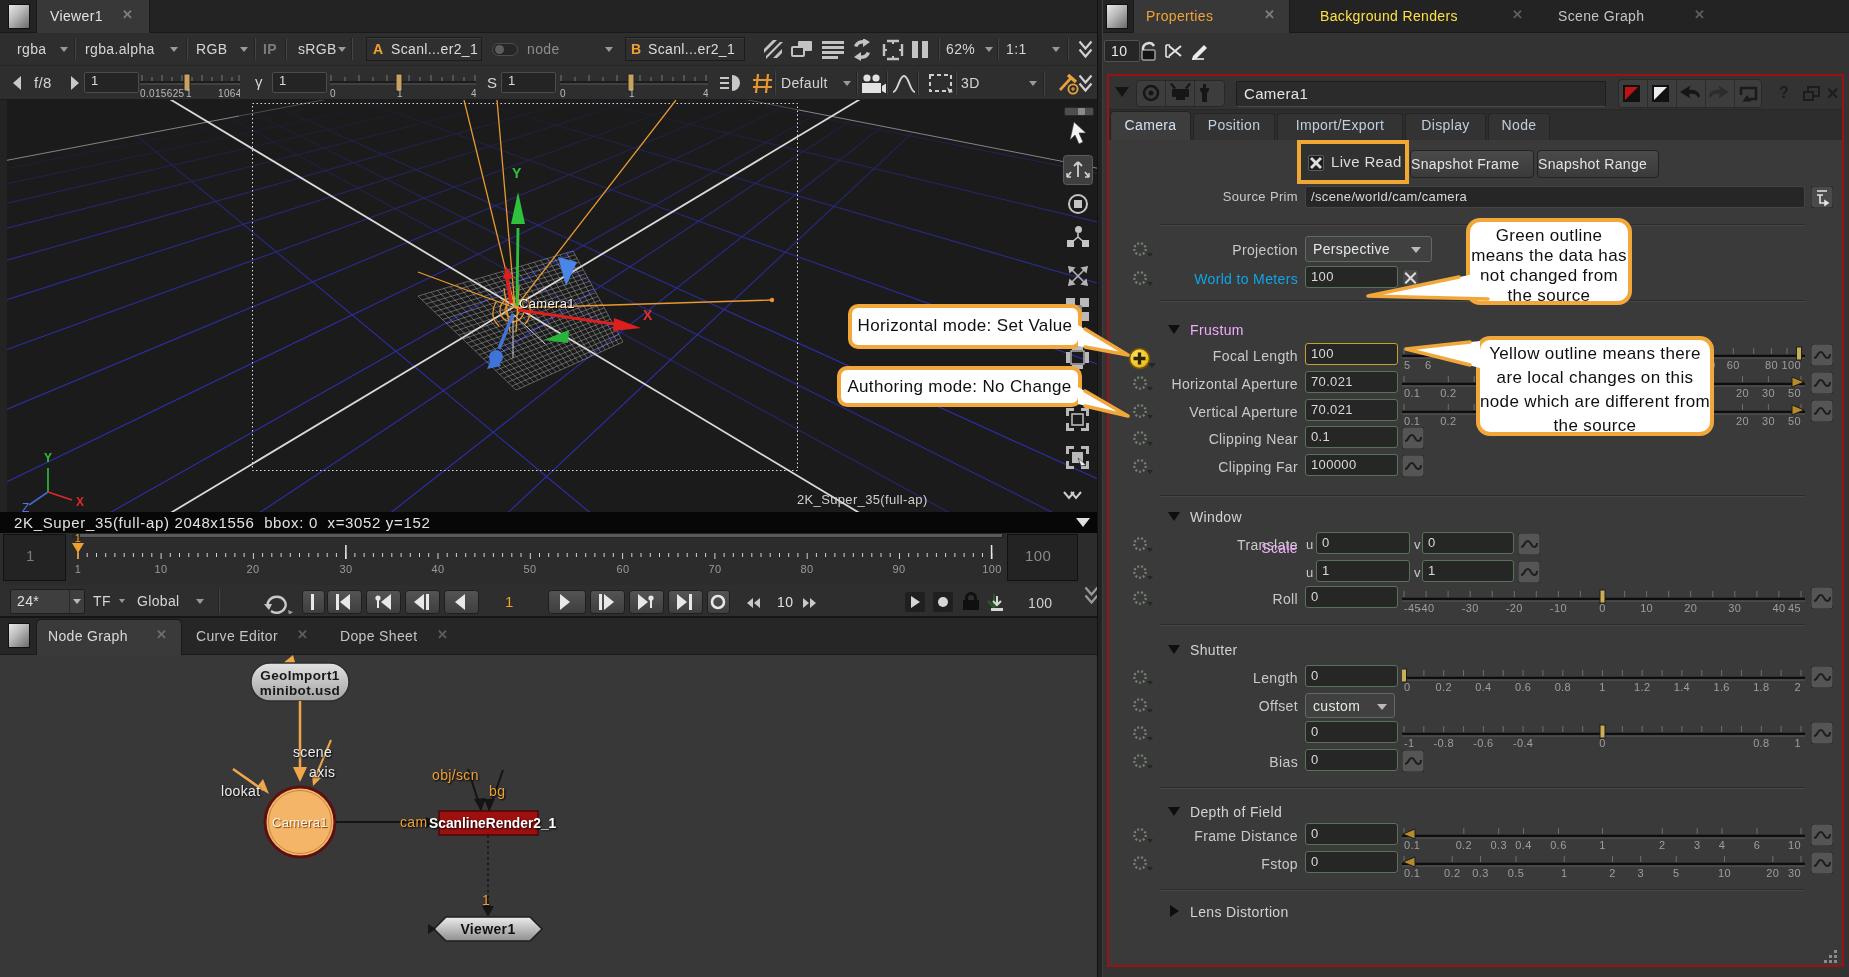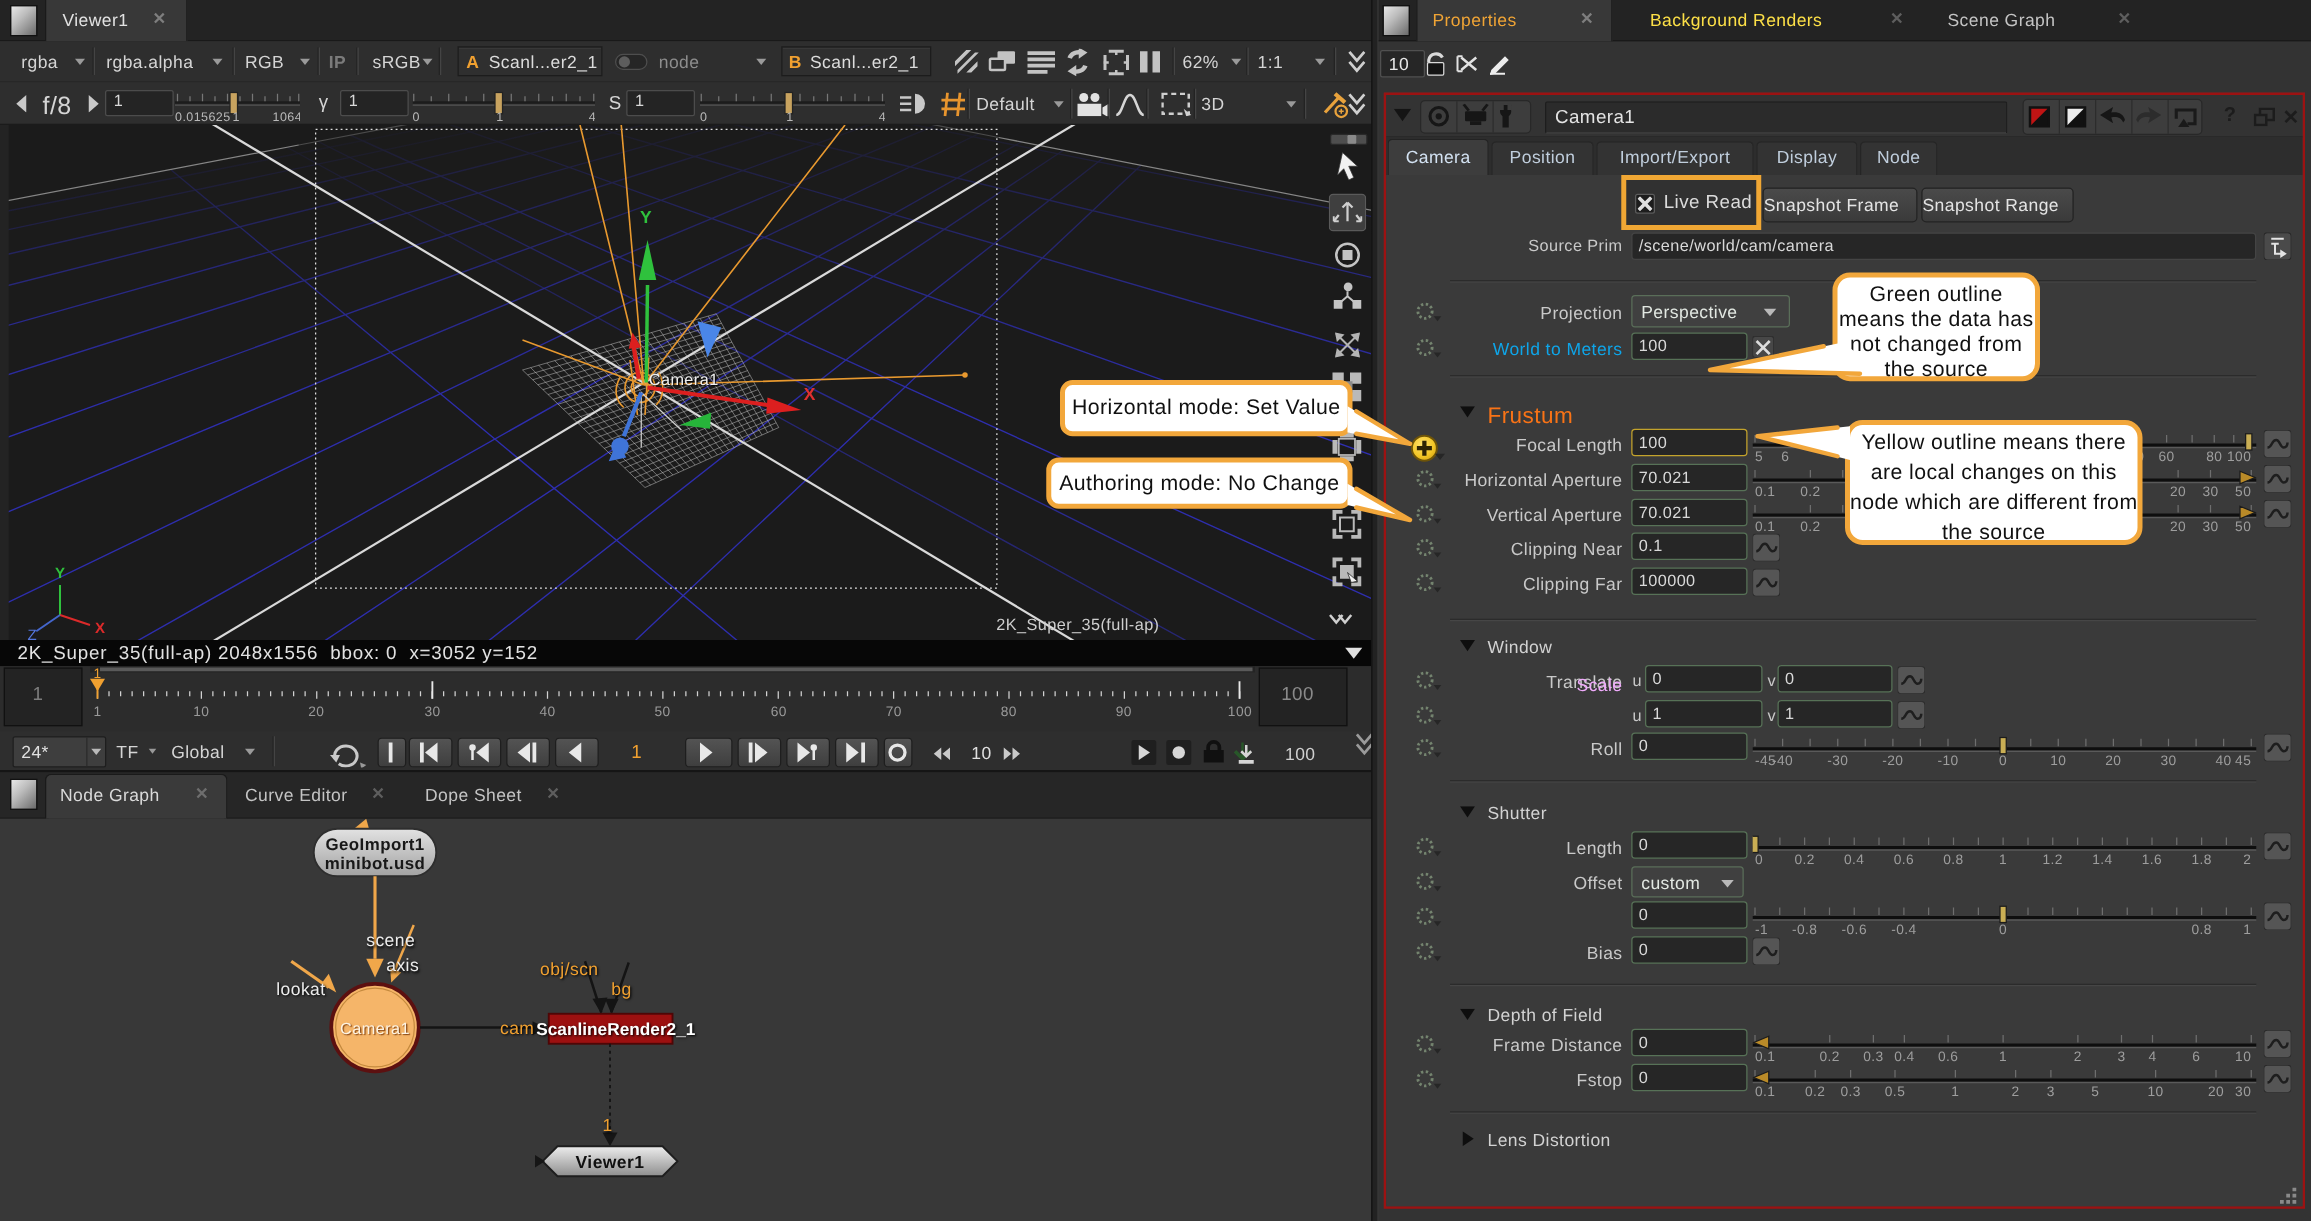--- a/index.html
+++ b/index.html
@@ -83,21 +83,21 @@
 <div class="sep1" style="left:1067px;top:38px;height:22px"></div>
 <svg class="a" style="left:1074px;top:41px;transform:rotate(90deg)" width="20" height="17" viewBox="0 0 20 17">
     <g stroke="#cfcfcf" stroke-width="2.2" fill="none">
       <path d="M2 1l7 6-7 6M10 1l7 6-7 6"></path>
     </g>
   </svg>
 <div class="a" style="left:0;top:66px;width:1103px;height:34px;background:#2e2e2e;border-bottom:1px solid #1b1b1b"></div>
 <svg class="a" style="left:12px;top:76px;" width="10" height="14" viewBox="0 0 10 14">
     <path d="M9 0L1 7l8 7z" fill="#c9c9c9"></path>
   </svg>
-<div class="a" style="left:34px;top:74px;font-size:20px;color:#d5d5d5;font-weight:400;white-space:nowrap;">f/8</div>
+<div class="a" style="left:34px;top:74px;font-size:15px;color:#d5d5d5;font-weight:400;white-space:nowrap;">f/8</div>
 <svg class="a" style="left:70px;top:76px;" width="10" height="14" viewBox="0 0 10 14">
     <path d="M1 0l8 7-8 7z" fill="#c9c9c9"></path>
   </svg>
 <div class="a" style="left:84px;top:72px;width:55px;height:21px;background:#242424;border:1px solid #4c4c4c;border-radius:2px;color:#d9d9d9;font-size:13px;padding-left:6px">1</div>
 <svg class="a" style="left:140px;top:72px;" width="100" height="26" viewBox="0 0 100 26">
     <g stroke="#777" stroke-width="1">
       <path d="M0 10h100" stroke="#1c1c1c" stroke-width="2"></path>
       <path d="M0 12h100" stroke="#555"></path>
 <path d="M2 3v6M12 5v4M22 3v6M32 5v4M42 3v6M52 5v4M62 3v6M72 5v4M82 3v6M92 5v4M99 3v6"></path>
     </g>
@@ -613,21 +613,21 @@
 <div class="a" style="left:1138px;top:271px;width:160px;font-size:14px;color:#0ea5e9;text-align:right;white-space:nowrap;">World to Meters</div>
 <div class="inp" style="left:1305px;top:266px;width:93px;height:22px;line-height:20px;border-color:#577257">100</div>
 <svg class="a" style="left:1402px;top:269px;" width="17" height="17" viewBox="0 0 17 17">
     <rect width="17" height="17" rx="2" fill="#474747" stroke="#2a2a2a"></rect>
     <path d="M4 3l4.5 4.5L13 3l1.5 1.5L10 9l4.5 4.5L13 15l-4.5-4.5L4 15l-1.5-1.5L7 9 2.5 4.5z" fill="#dcdcdc"></path>
   </svg>
 <div class="hsep" style="left:1160px;top:300px;width:645px;height:1px"></div>
 <svg class="a" style="left:1168px;top:325px;" width="12" height="10" viewBox="0 0 12 10">
     <path d="M0 0h12l-6 9z" fill="#0e0e0e"></path>
   </svg>
-<div class="a" style="left:1190px;top:322px;font-size:18px;color:#f97316;font-weight:400;white-space:nowrap;">Frustum</div>
+<div class="a" style="left:1190px;top:322px;font-size:14px;color:#f0abfc;font-weight:400;white-space:nowrap;">Frustum</div>
 <svg class="a" style="left:1128px;top:347px;" width="30" height="26" viewBox="0 0 30 26">
     <defs>
       <radialGradient id="plg" cx="0.4" cy="0.35" r="0.8">
         <stop offset="0" stop-color="#ffe06a"></stop>
         <stop offset="0.6" stop-color="#f2c525"></stop>
         <stop offset="1" stop-color="#cc9a10"></stop>
       </radialGradient>
     </defs>
 <circle cx="11.5" cy="11.5" r="10" fill="url(#plg)" stroke="#6e5408" stroke-width="1.6"></circle>
 <path d="M11.5 5.5v12M5.5 11.5h12" stroke="#2e2303" stroke-width="3.4"></path>

